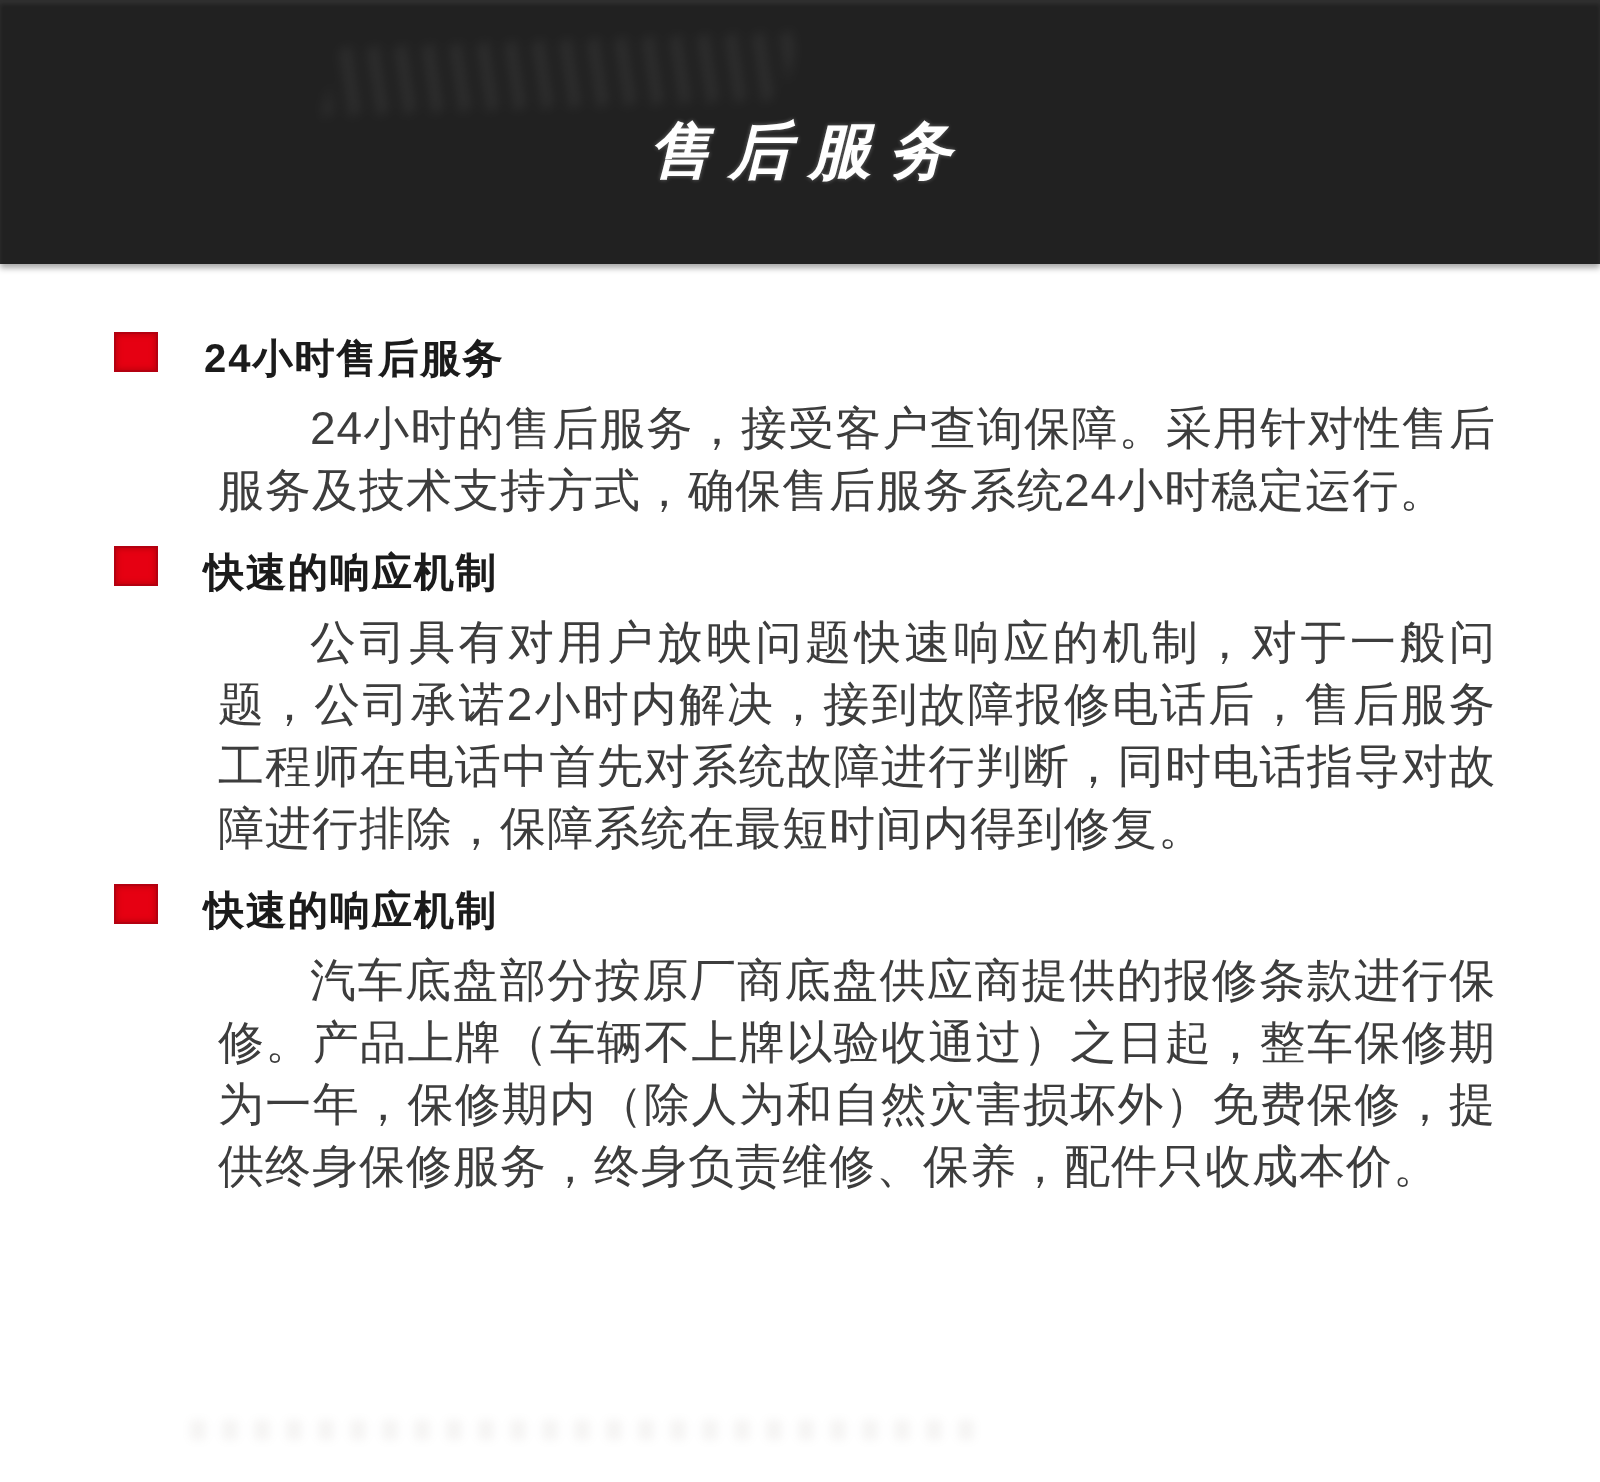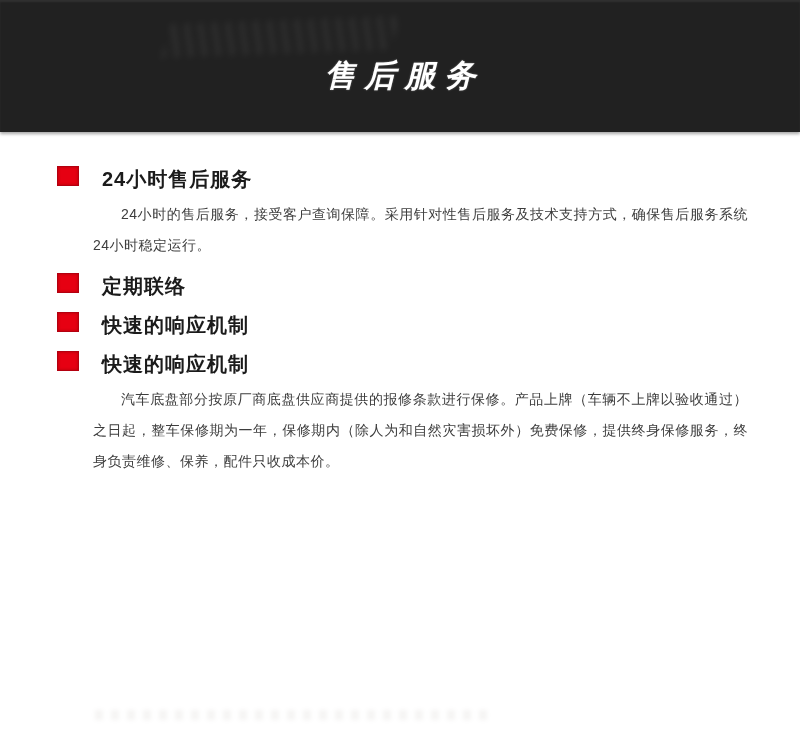--- a/index.html
+++ b/index.html
@@ -77,22 +77,22 @@
     font-weight: bold;
     color: #1b1b1b;
     letter-spacing: 1px;
   }
 
   .section-body {
     margin-left: 36px;
     width: 655px;
   }
   .section-body p {
-    margin: 6px 0 0 0;
-    font-size: 14px;
+    margin: 6px 0 0 16px;
+    font-size: 23px;
     line-height: 31px;
     color: var(--body-text, #3d3d3d);
     text-align: justify;
     text-indent: 2em;
     letter-spacing: 0.5px;
   }
 
   
   .bottom-watermark {
     position: absolute;
@@ -123,32 +123,29 @@
     <div class="section-header">
       <span class="bullet"></span>
       <span class="section-heading">24小时售后服务</span>
     </div>
     <div class="section-body">
       <p>24小时的售后服务，接受客户查询保障。采用针对性售后服务及技术支持方式，确保售后服务系统24小时稳定运行。</p>
     </div>
   </section>
 
   <section class="section">
-    <div class="section-header">
-      <span class="bullet"></span>
-      <span class="section-heading">定期联络</span>
-    </div>
   </section>
 
   <section class="section">
     <div class="section-header">
       <span class="bullet"></span>
       <span class="section-heading">快速的响应机制</span>
     </div>
     <div class="section-body">
+      <p>公司具有对用户放映问题快速响应的机制，对于一般问题，公司承诺2小时内解决，接到故障报修电话后，售后服务工程师在电话中首先对系统故障进行判断，同时电话指导对故障进行排除，保障系统在最短时间内得到修复。</p>
     </div>
   </section>
 
   <section class="section">
     <div class="section-header">
       <span class="bullet"></span>
       <span class="section-heading">快速的响应机制</span>
     </div>
     <div class="section-body">
       <p>汽车底盘部分按原厂商底盘供应商提供的报修条款进行保修。产品上牌（车辆不上牌以验收通过）之日起，整车保修期为一年，保修期内（除人为和自然灾害损坏外）免费保修，提供终身保修服务，终身负责维修、保养，配件只收成本价。</p>

